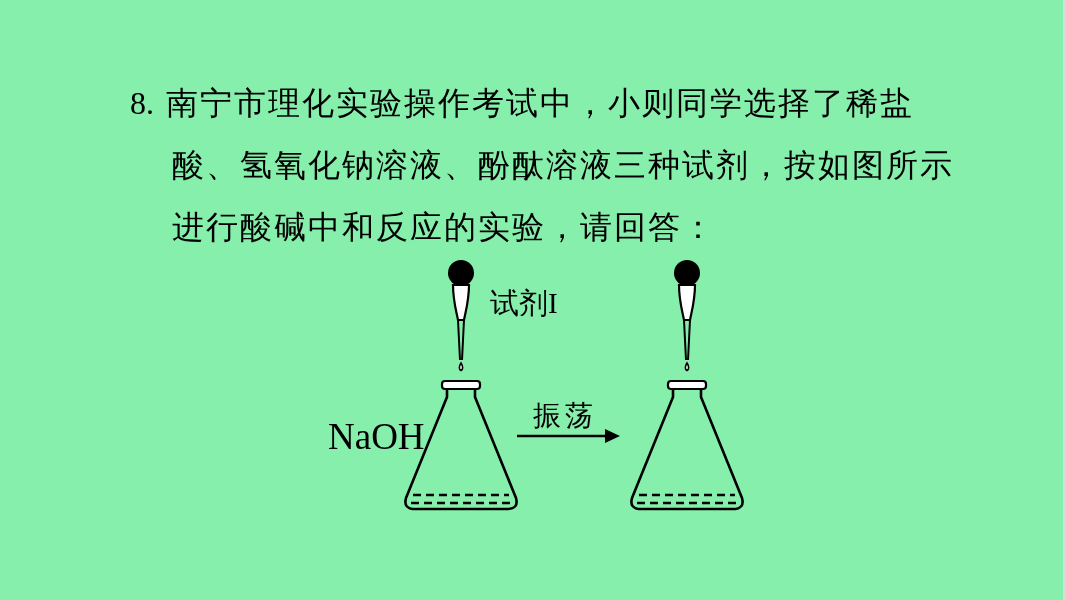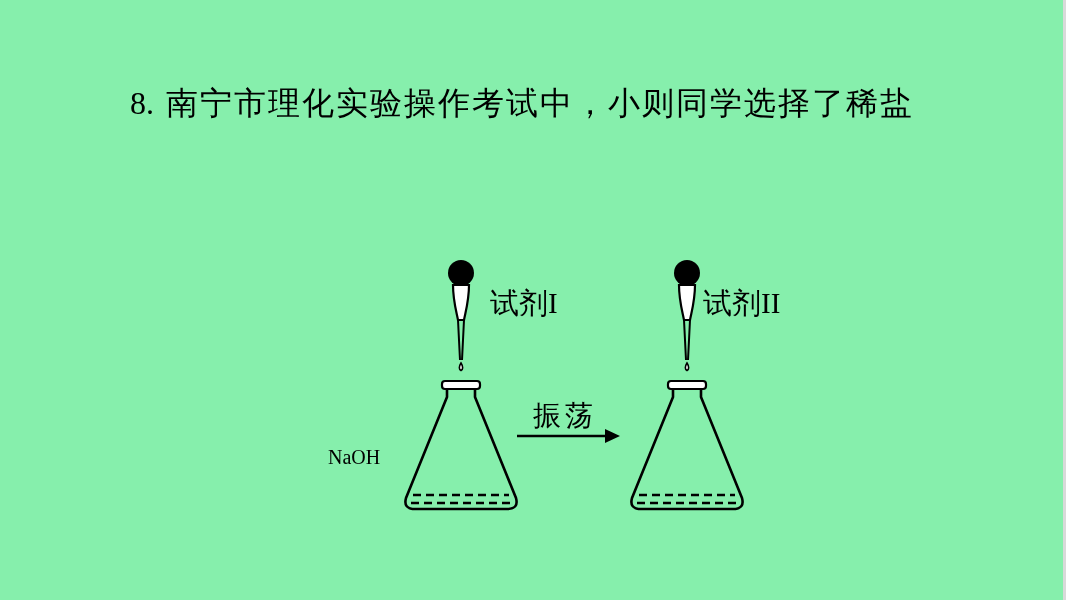--- a/index.html
+++ b/index.html
@@ -32,22 +32,22 @@
   .label {
     position: absolute;
     white-space: nowrap;
     font-weight: 500;
   }
   .reagent-label { font-size: 29px; }
   .reagent1 { left: 490px; top: 284px; }
   .reagent2 { left: 703px; top: 284px; }
   .naoh-label {
     left: 328px;
-    top: 436px;
-    font-size: 20px;
+    top: 416px;
+    font-size: 37px;
     line-height: 42px;
   }
   .shake-label {
     left: 533px;
     top: 397px;
     font-size: 28px;
     letter-spacing: 4px;
   }
   svg.diagram-part { position: absolute; }
   .flask-left  { left: 396px; top: 258px; }
@@ -64,20 +64,22 @@
 </style>
 </head>
 <body>
 
 <div class="page">
 
   <div class="question">
     <div class="q-line">
       <span class="q-number">8.</span><span>南宁市理化实验操作考试中，小则同学选择了稀盐</span>
     </div>
+    <div class="q-line indent">酸、氢氧化钠溶液、酚酞溶液三种试剂，按如图所示</div>
+    <div class="q-line indent">进行酸碱中和反应的实验，请回答：</div>
   </div>
 
   <svg class="diagram-part flask-left" width="132" height="262" viewBox="0 0 132 262">
     <g>
       <path d="M57,27 C57,42 60,52 62,62 L68,62 C70,52 73,42 73,27 Z" fill="#ffffff" stroke="#000000" stroke-width="2.2"></path>
       <circle cx="65" cy="15" r="13" fill="#000000"></circle>
       <path d="M62,62 L64,102 M68,62 L66,102" fill="none" stroke="#000000" stroke-width="2"></path>
       <path d="M65,105 C62.8,108.5 62.8,111.5 65,112.5 C67.2,111.5 67.2,108.5 65,105 Z" fill="#ffffff" stroke="#000000" stroke-width="1.6"></path>
     </g>
     <g>
@@ -97,21 +99,20 @@
     </g>
     <g>
       <rect x="46" y="123" width="38" height="8" rx="3" fill="#ffffff" stroke="#000000" stroke-width="2.2"></rect>
       <path d="M51,131 L51,139 L10,240 Q7,251 19,251 L111,251 Q123,251 120,240 L79,139 L79,131" fill="none" stroke="#000000" stroke-width="2.6" stroke-linejoin="round"></path>
       <line x1="17" y1="237" x2="113" y2="237" stroke="#000000" stroke-width="2.4" stroke-dasharray="8 5"></line>
       <line x1="15" y1="245" x2="115" y2="245" stroke="#000000" stroke-width="2.4" stroke-dasharray="8 5"></line>
     </g>
   </svg>
 
   <div class="label reagent-label reagent1">试剂I</div>
-  <div class="label reagent-label reagent2">试剂II</div>
 
   <div class="label naoh-label">
     <div>NaOH</div>
   </div>
 
   <svg class="diagram-part arrow-svg" width="104" height="24" viewBox="0 0 104 24">
     <line x1="1" y1="12" x2="90" y2="12" stroke="#000000" stroke-width="2.6"></line>
     <polygon points="89,5 104,12 89,19" fill="#000000"></polygon>
   </svg>
   <div class="label shake-label">振荡</div>

